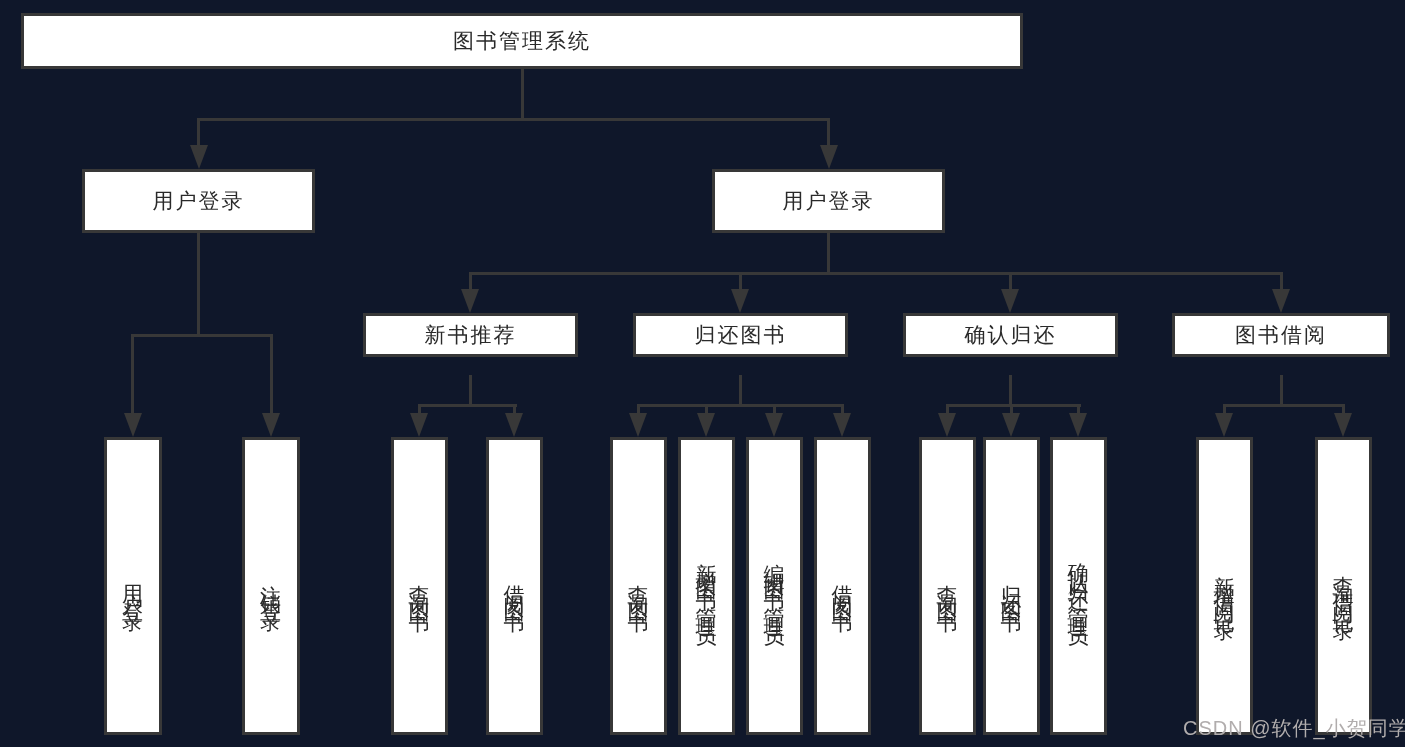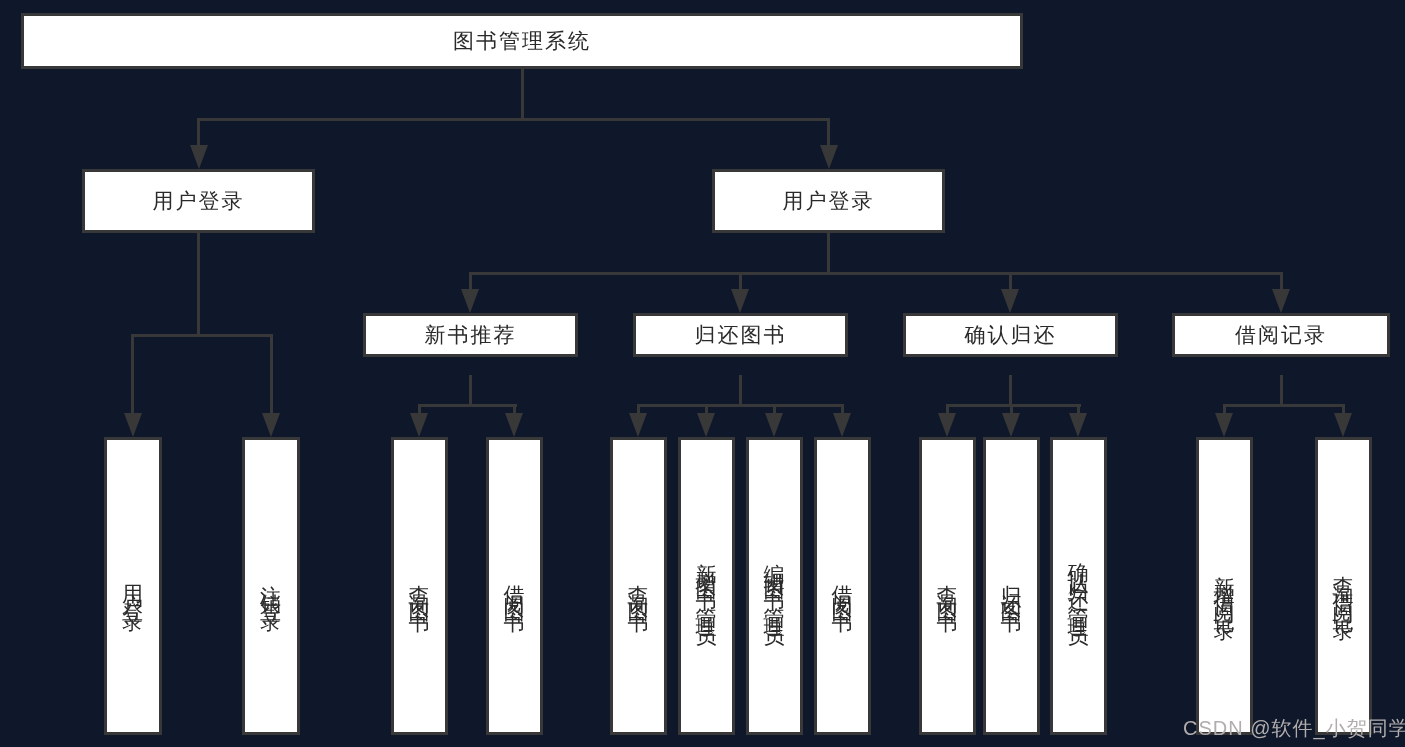--- a/index.html
+++ b/index.html
@@ -53,21 +53,21 @@
   <div class="box module" style="left:363px">
     <span class="h-label">新书推荐</span>
   </div>
   <div class="box module" style="left:633px">
     <span class="h-label">归还图书</span>
   </div>
   <div class="box module" style="left:903px">
     <span class="h-label">确认归还</span>
   </div>
   <div class="box module" style="left:1172px;width:218px">
-    <span class="h-label">借阅记录</span>
+    <span class="h-label">图书借阅</span>
   </div>
 
   <div class="box leaf" style="left:104px;width:58px">
     <span class="v-label">用户登录</span>
   </div>
   <div class="box leaf" style="left:242px;width:58px">
     <span class="v-label">注销登录</span>
   </div>
 
   <div class="box leaf" style="left:391px">

